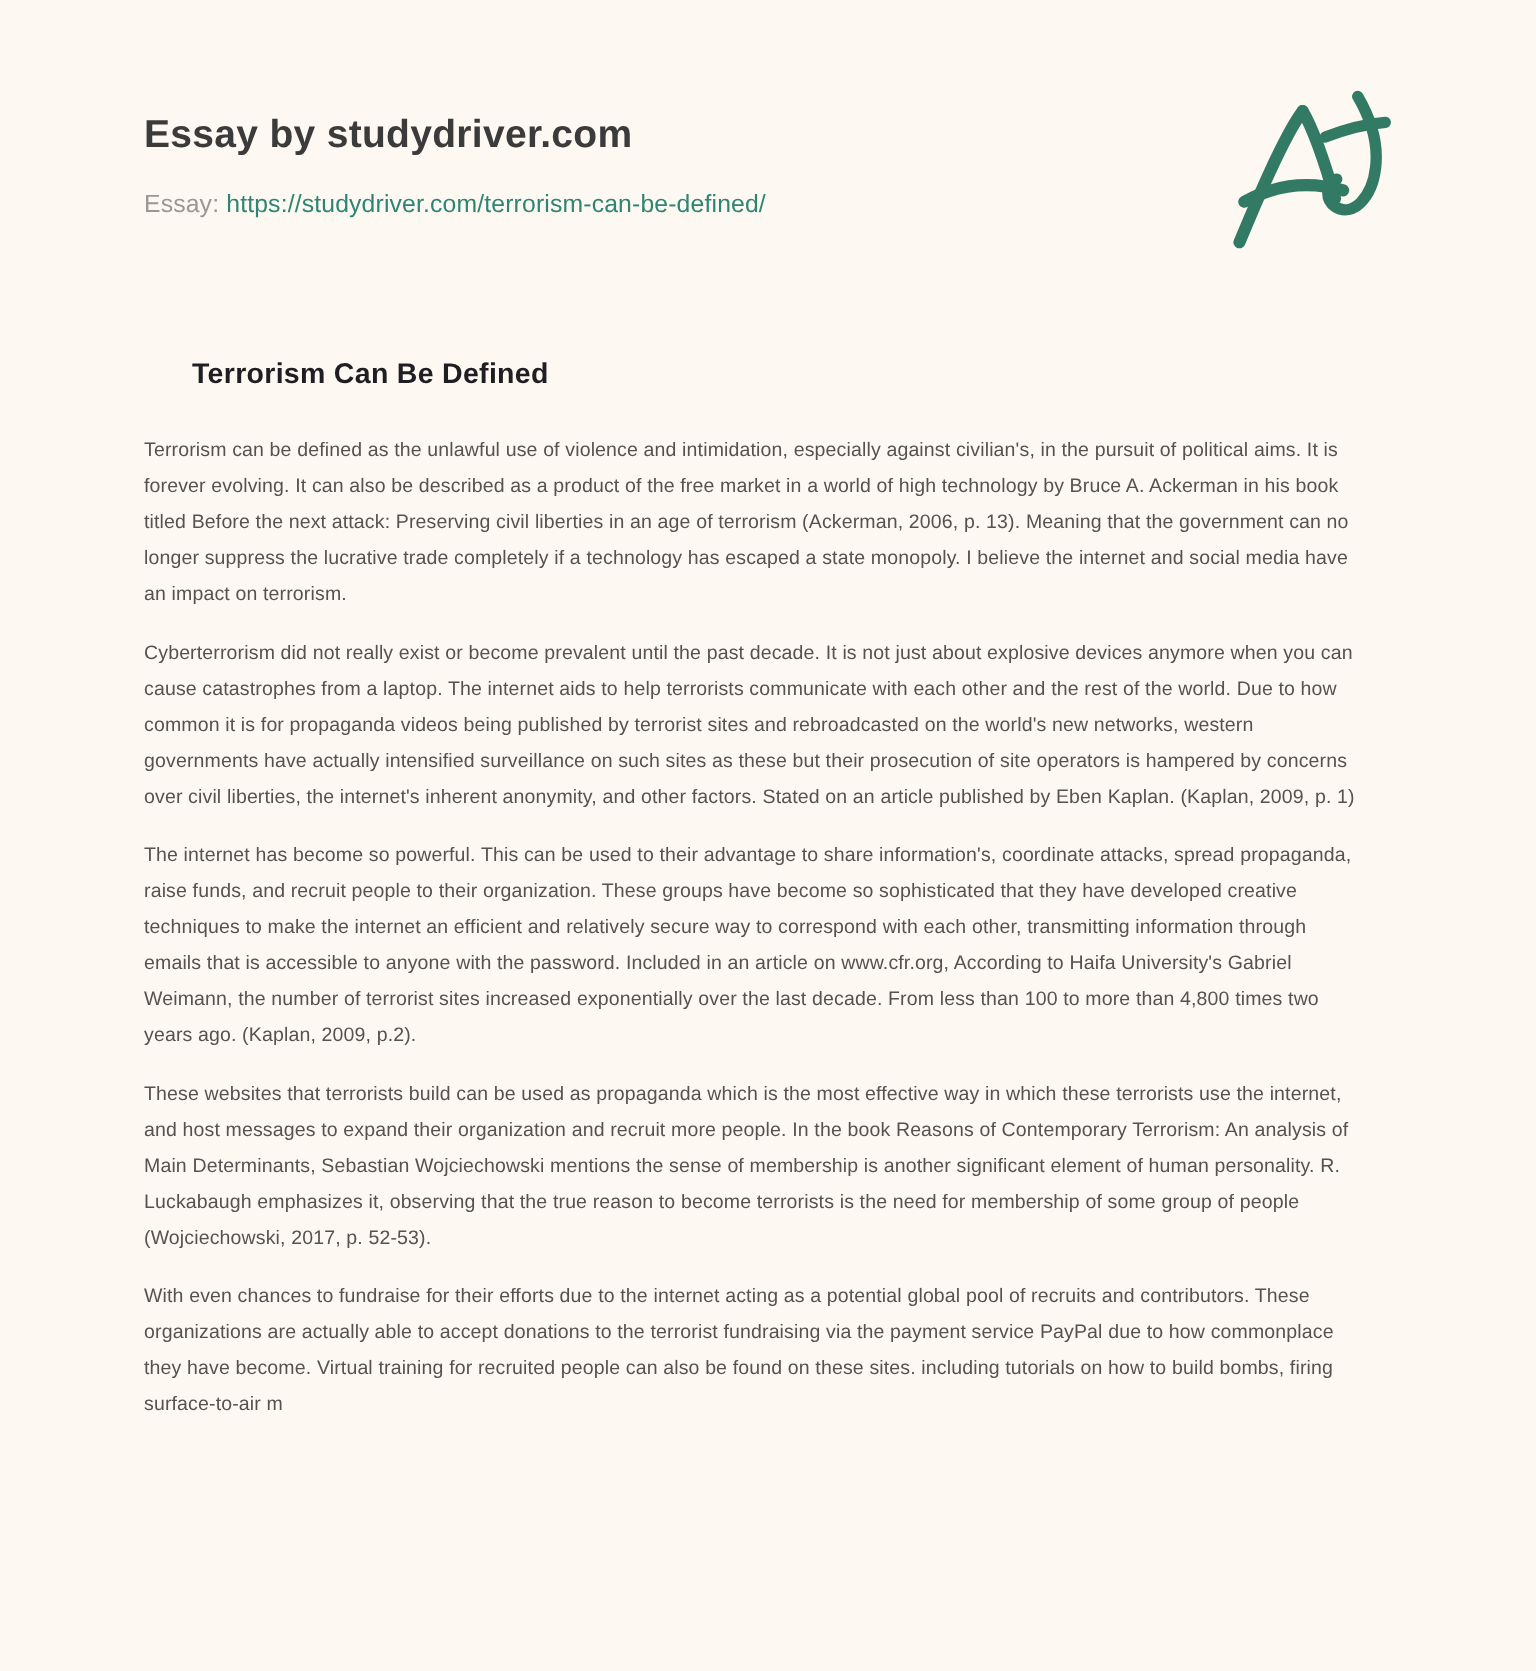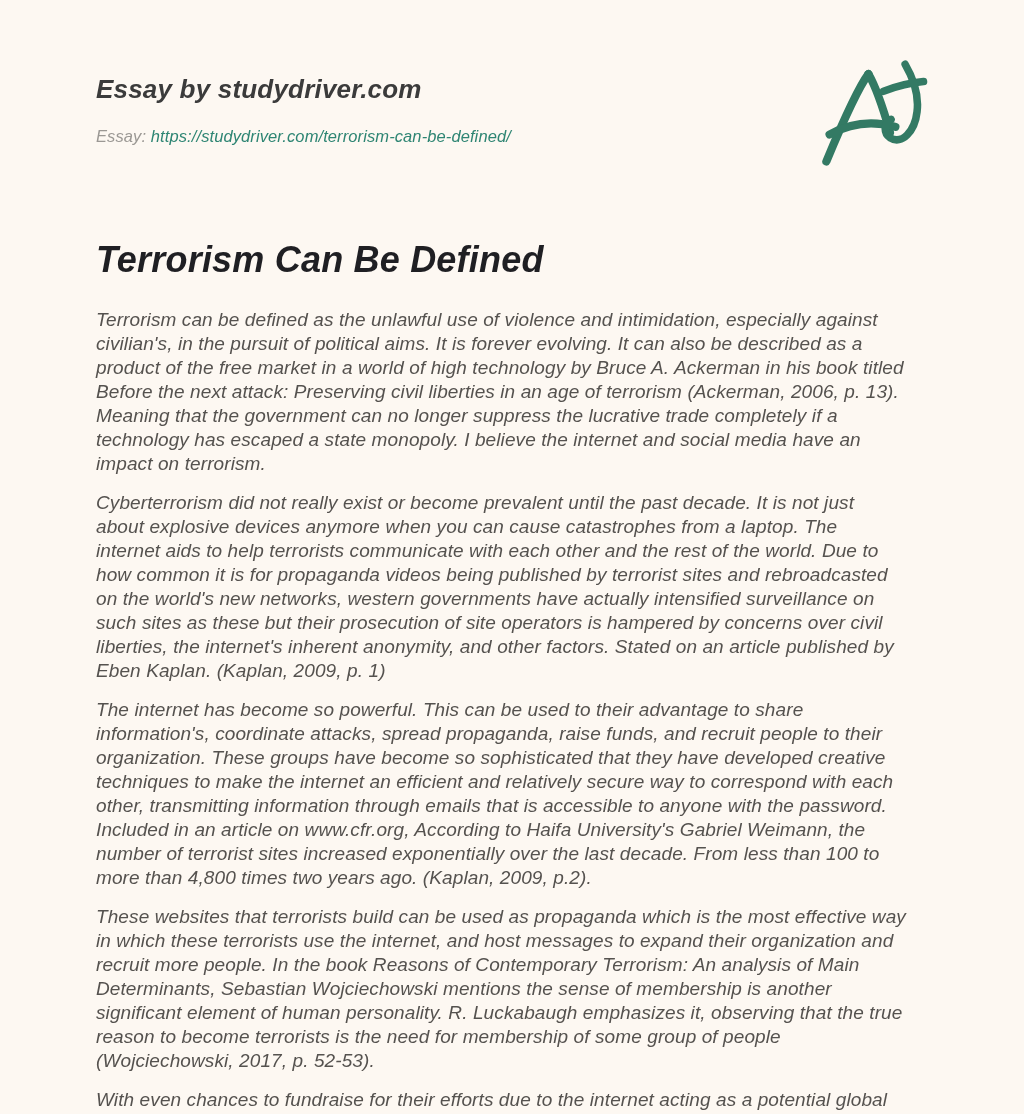--- a/index.html
+++ b/index.html
@@ -7,21 +7,20 @@
   body {
     font-family: "Liberation Sans", "DejaVu Sans", sans-serif;
     background: #FDF8F2;
   }
   .page {
     position: relative;
     width: 996px;
     height: 1114px;
     background: #FDF8F2;
     overflow: hidden;
-    font-style: italic;
   }
   .content {
     position: relative;
     padding: 74px 90px 0 96px;
   }
   .doc-header-title {
     font-size: 26px;
     font-weight: 700;
     color: #3B3B3B;
     letter-spacing: 0.2px;
@@ -39,30 +38,31 @@
   }
   .logo {
     position: absolute;
     left: 822px;
     top: 60px;
     width: 108px;
     height: 108px;
   }
   .article-title {
     margin-top: 93px;
-    font-size: 36px;
+    font-size: 19px;
     font-weight: 700;
     color: #1F1F23;
     letter-spacing: 0.2px;
+    margin-left: 32px;
   }
   .essay-body {
     margin-top: 27px;
   }
   .essay-body p {
-    font-size: 19px;
+    font-size: 13px;
     line-height: 24px;
     color: #55524F;
     letter-spacing: 0.1px;
     margin-bottom: 15px;
   }
 </style>
 </head>
 <body>
 
 <div class="page">

